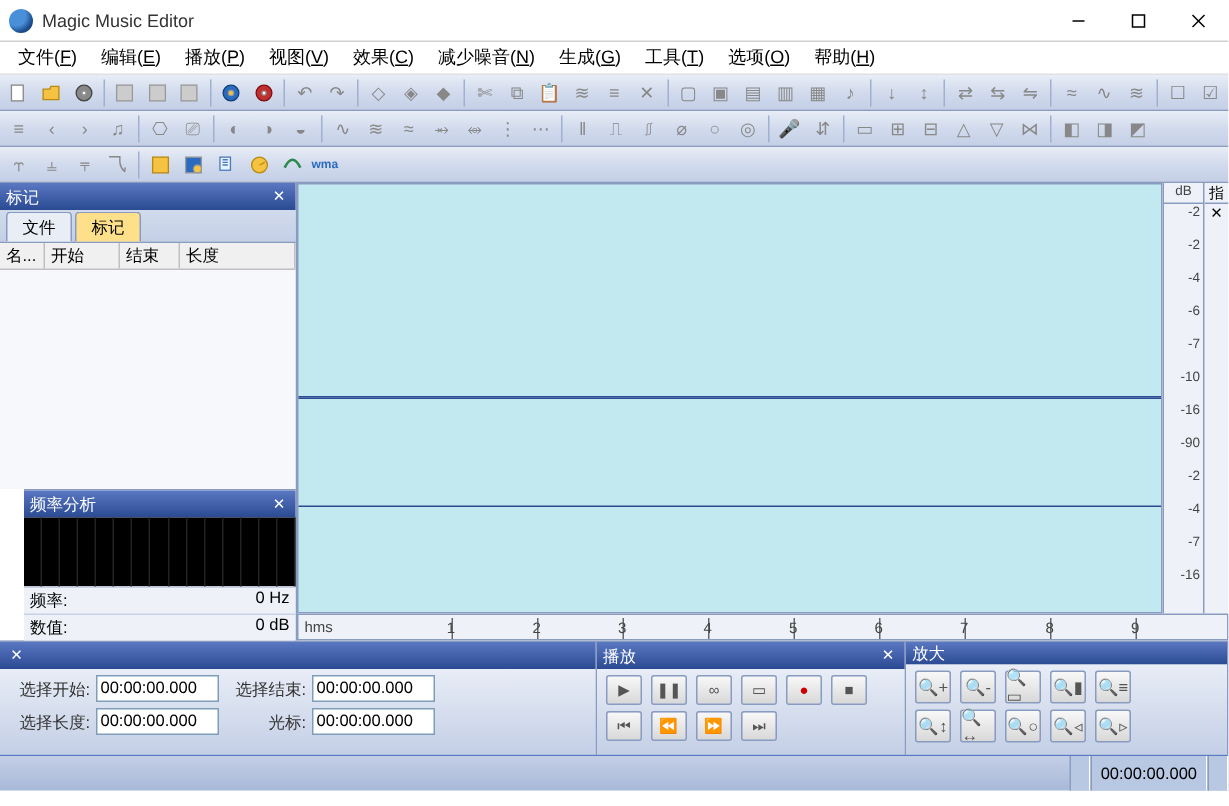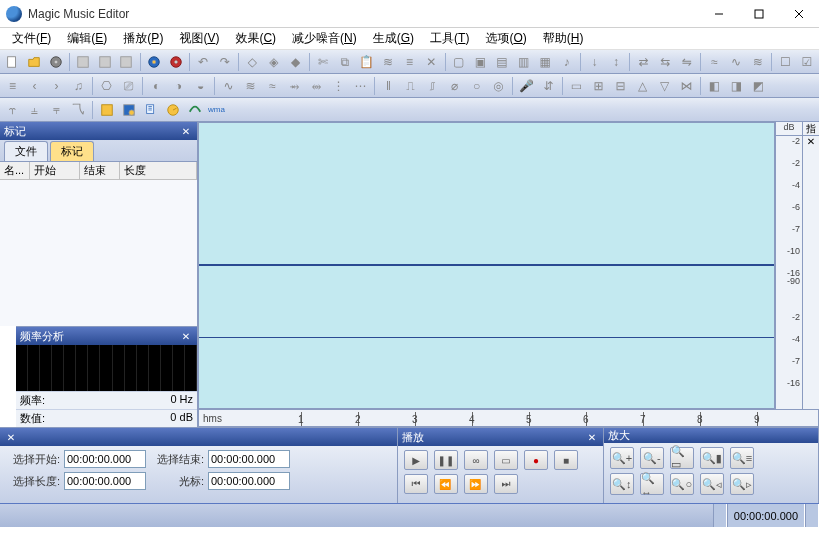--- a/index.html
+++ b/index.html
@@ -259,21 +259,21 @@
       <svg class="tb-svg" viewBox="0 0 16 16">
         <circle cx="8" cy="8" r="6" fill="#f5c242" stroke="#b88a10"></circle>
         <path d="M8 8 L12 6" stroke="#b88a10"></path>
       </svg>
     </div>
   <div class="tbtn active">
       <svg class="tb-svg" viewBox="0 0 16 16">
         <path d="M2 10c2-4 4-6 6-6s4 2 6 6" fill="none" stroke="#2a8a4a" stroke-width="2"></path>
       </svg>
     </div>
-  <div class="tbtn active" style="color:#2a6abf;font-size:8px;font-weight:normal;">wma</div>
+  <div class="tbtn active" style="color:#2a6abf;font-size:8px;font-weight:bold;">wma</div>
 </div>
 
 <div class="middle">
 
   <div class="left-col">
     <div class="panel-title">
       <span class="label">标记</span>
       <span class="panel-close">✕</span>
     </div>
     <div class="marker-tabs">
@@ -336,21 +336,21 @@
       <div class="db-col">
         <div class="db-head">dB</div>
         <div id="db-ticks" style="position:relative;height:calc(100% - 14px);">
             <div class="db-mark" style="top: 0px;">-2</div>
             <div class="db-mark" style="top: 22px;">-2</div>
             <div class="db-mark" style="top: 44px;">-4</div>
             <div class="db-mark" style="top: 66px;">-6</div>
             <div class="db-mark" style="top: 88px;">-7</div>
             <div class="db-mark" style="top: 110px;">-10</div>
             <div class="db-mark" style="top: 132px;">-16</div>
-            <div class="db-mark" style="top: 140px;">-90</div>
+            <div class="db-mark" style="top: 154px;">-90</div>
             <div class="db-mark" style="top: 176px;">-2</div>
             <div class="db-mark" style="top: 198px;">-4</div>
             <div class="db-mark" style="top: 220px;">-7</div>
             <div class="db-mark" style="top: 242px;">-16</div>
           </div>
       </div>
       <div class="right-col">
         <div class="t"><span>指</span> <span>✕</span></div>
       </div>
     </div>

